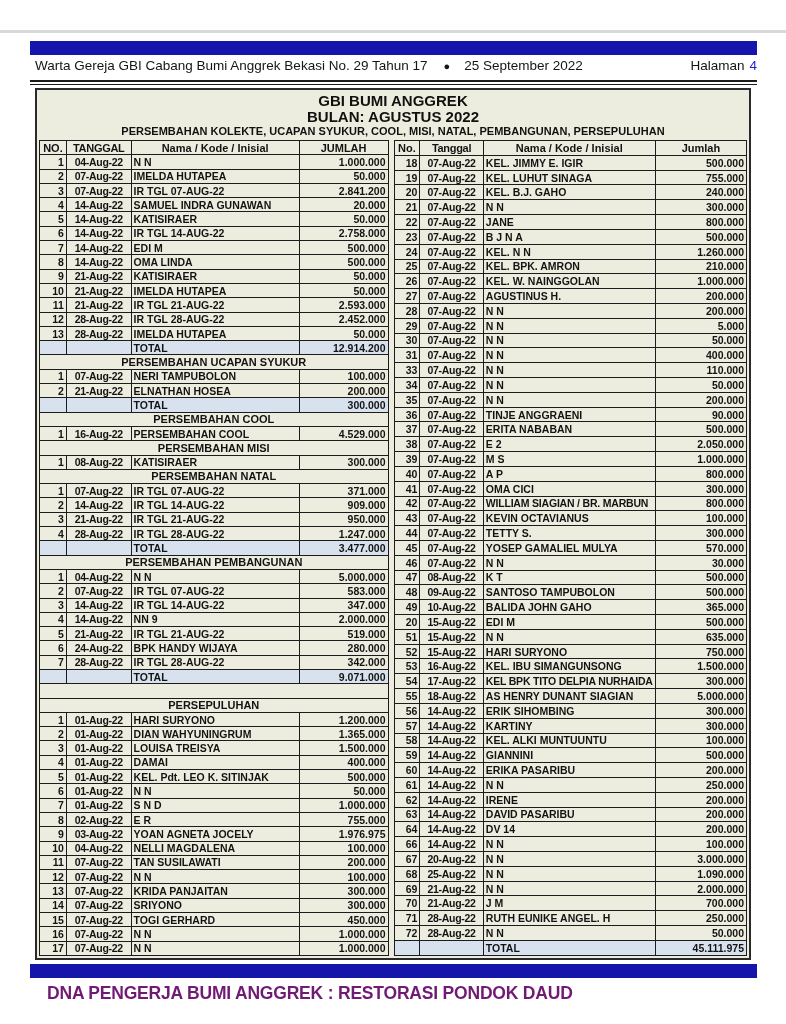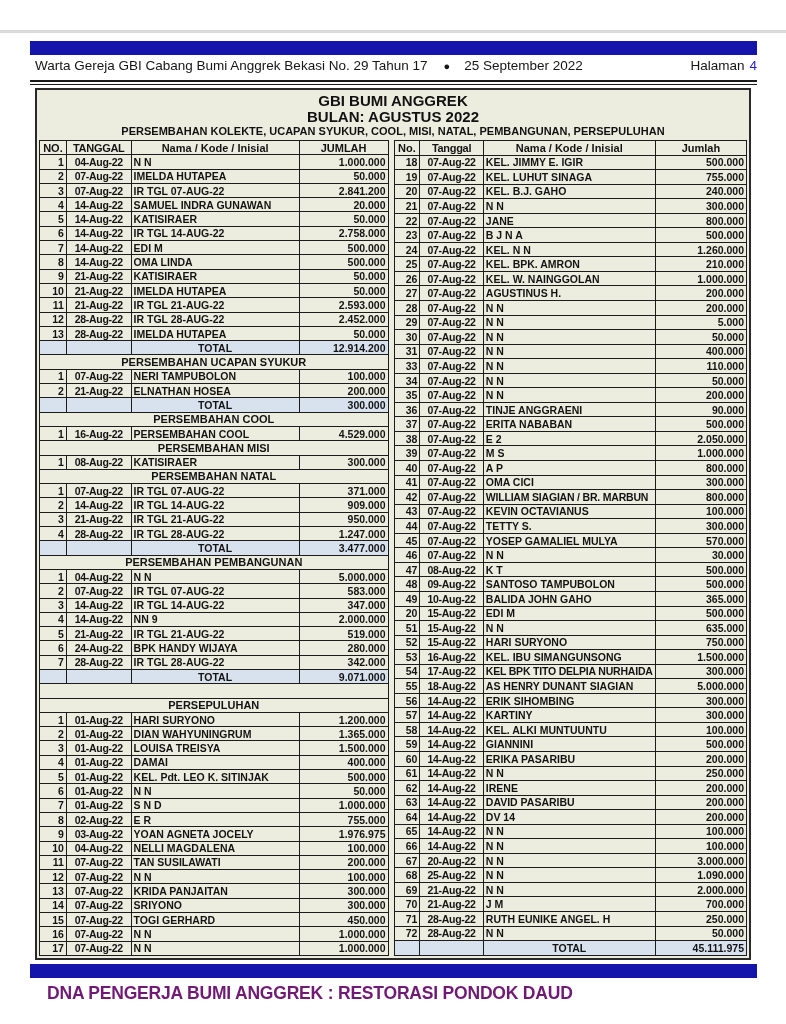--- a/index.html
+++ b/index.html
@@ -28,21 +28,21 @@
           padding:0 2px;overflow:hidden;white-space:nowrap;background:#EDEDDF;color:#131313;
           line-height:12px;}
   .c-no{text-align:right;padding-right:3px;}
   .c-date{text-align:center;letter-spacing:-0.3px;}
   .c-name{text-align:left;padding-left:4px;}
   .c-amt{text-align:right;padding-right:4px;}
   .condensed{font-size:8px;letter-spacing:-0.2px;}
   .header-row td{text-align:center;font-size:11px;}
   .section-row td{text-align:center;font-size:11px;}
   .total-row td{background:#D8E2EF;}
-  .c-total-label{text-align:center;font-size:11px;}
+  .c-total-label{text-align:left;font-size:11px;}
   .footer-text{position:absolute;left:47px;top:983px;font-size:17.5px;font-weight:bold;
                letter-spacing:-0.2px;color:#701a75;white-space:nowrap;}
 </style>
 </head>
 <body>
 
 <div class="page">
 
   <div class="top-edge"></div>
   <div class="bar top"></div>
@@ -679,26 +679,20 @@
               <td class="c-name">DAVID PASARIBU</td>
               <td class="c-amt">200.000</td>
             </tr>
             <tr>
               <td class="c-no">64</td>
               <td class="c-date">14-Aug-22</td>
               <td class="c-name">DV 14</td>
               <td class="c-amt">200.000</td>
             </tr>
             <tr>
-              <td class="c-no">65</td>
-              <td class="c-date">14-Aug-22</td>
-              <td class="c-name">N N</td>
-              <td class="c-amt">100.000</td>
-            </tr>
-            <tr>
               <td class="c-no">66</td>
               <td class="c-date">14-Aug-22</td>
               <td class="c-name">N N</td>
               <td class="c-amt">100.000</td>
             </tr>
             <tr>
               <td class="c-no">67</td>
               <td class="c-date">20-Aug-22</td>
               <td class="c-name">N N</td>
               <td class="c-amt">3.000.000</td>

